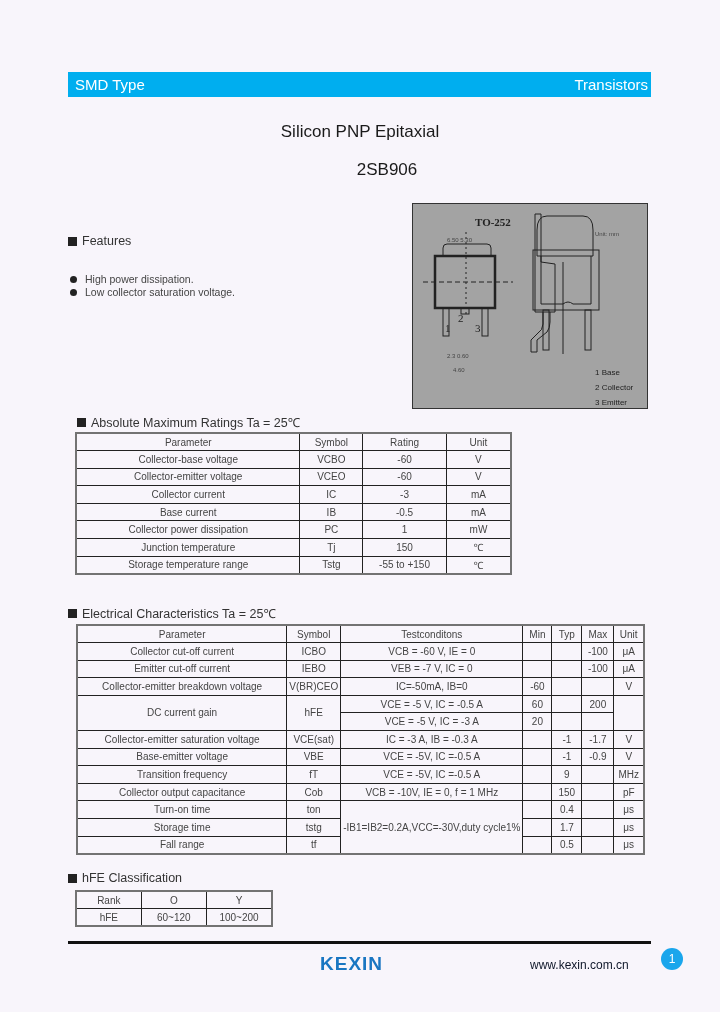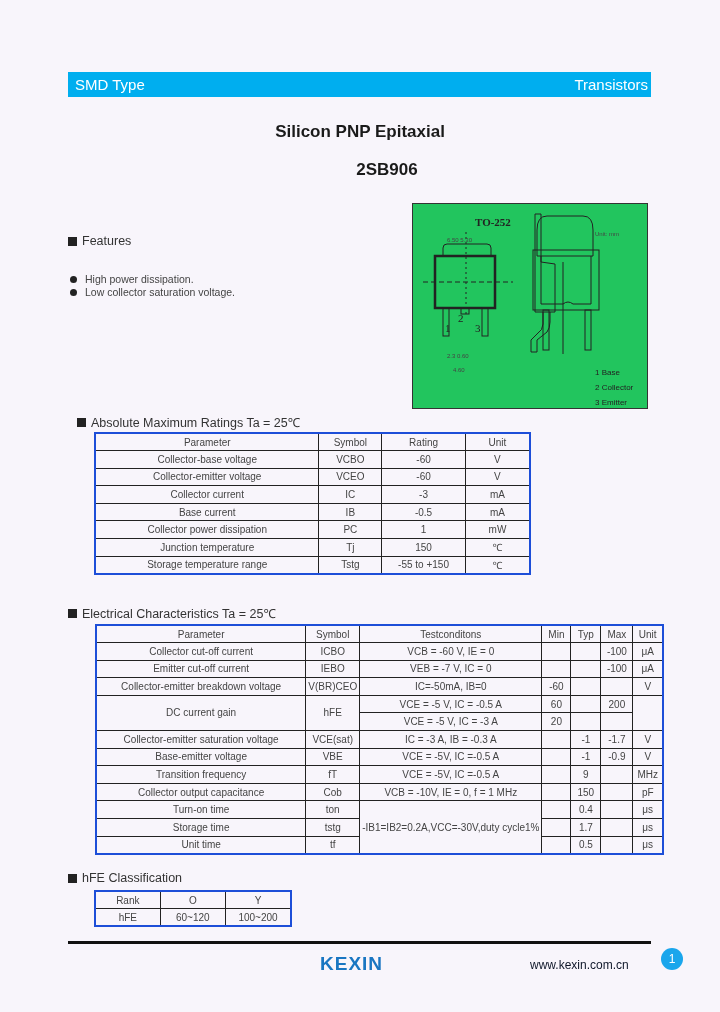--- a/index.html
+++ b/index.html
@@ -1,37 +1,37 @@
 <!DOCTYPE html>
 <html><head>
 <meta charset="utf-8">
 <style>
   * { box-sizing: border-box; margin: 0; padding: 0; }
   html, body { width: 720px; height: 1012px; background: #f8f5fb; }
   body { position: relative; font-family: "Liberation Sans", sans-serif; color: #222; overflow: hidden; }
 
   .header-bar { position: absolute; left: 68px; top: 72px; width: 583px; height: 25px; background: #00aeef; color: #fff; display: flex; justify-content: space-between; align-items: center; padding: 0 3px 0 7px; font-size: 15px; }
-  .title { position: absolute; left: 0; width: 720px; text-align: center; font-weight: bold; font-size: 17px; color: #1a1a1a; }
+  .title { position: absolute; left: 0; width: 720px; text-align: center; font-weight: normal; font-size: 17px; color: #1a1a1a; }
   .title.t1 { top: 122px; }
   .title.t2 { top: 160px; margin-left: 27px; }
 
   .section-head { position: absolute; font-size: 12.5px; color: #333; display: flex; align-items: center; }
   .sq { display: inline-block; width: 9px; height: 9px; background: #222; margin-right: 5px; }
 
   .bullet-item { position: absolute; left: 70px; font-size: 10.5px; color: #444; display: flex; align-items: center; }
   .dot { display: inline-block; width: 7px; height: 7px; border-radius: 50%; background: #222; margin-right: 8px; }
 
-  .pkg-box { position: absolute; left: 412px; top: 203px; width: 236px; height: 206px; border: 1px solid #333; background: #22c55e; }
+  .pkg-box { position: absolute; left: 412px; top: 203px; width: 236px; height: 206px; border: 1px solid #333; background: #a3a3a3; }
   .pkg-box svg { position: absolute; left: 0; top: 0; }
 
   table { position: absolute; border-collapse: collapse; font-size: 10px; color: #444; }
   table td, table th { border: 1px solid #222; font-weight: normal; height: 17.6px; padding: 0 2px; white-space: nowrap; }
   table .c { text-align: center; }
   table .l { text-align: center; }
-  .outer { border: 2px solid #1d4ed8; margin-left: 19px; }
+  .outer { border: 2px solid #737373; }
 
   .abs-table { left: 75px; top: 432px; width: 437px; }
   .ec-table { left: 76px; top: 624px; width: 569px; }
   .hfe-table { left: 75px; top: 890px; width: 198px; }
 
   .footer-line { position: absolute; left: 68px; top: 941px; width: 583px; height: 3px; background: #111; }
   .logo { position: absolute; left: 320px; top: 953px; font-size: 19px; font-weight: bold; color: #1976c2; letter-spacing: 1px; }
   .website { position: absolute; left: 530px; top: 958px; font-size: 12px; color: #0f172a; }
   .page-badge { position: absolute; left: 661px; top: 948px; width: 22px; height: 22px; border-radius: 50%; background: #1aa6ec; color: #fff; font-size: 12px; display: flex; align-items: center; justify-content: center; }
 </style>
@@ -271,21 +271,21 @@
   </tr>
   <tr>
     <td class="l">Storage time</td>
         <td class="c">tstg</td>
         <td class="c"></td>
         <td class="c">1.7</td>
         <td class="c"></td>
         <td class="c">μs</td>
   </tr>
   <tr>
-    <td class="l">Unit time</td>
+    <td class="l">Fall range</td>
         <td class="c">tf</td>
         <td class="c"></td>
         <td class="c">0.5</td>
         <td class="c"></td>
         <td class="c">μs</td>
   </tr>
 </tbody>
   </table>
 
 <div class="section-head" style="left:68px; top:871px;">

